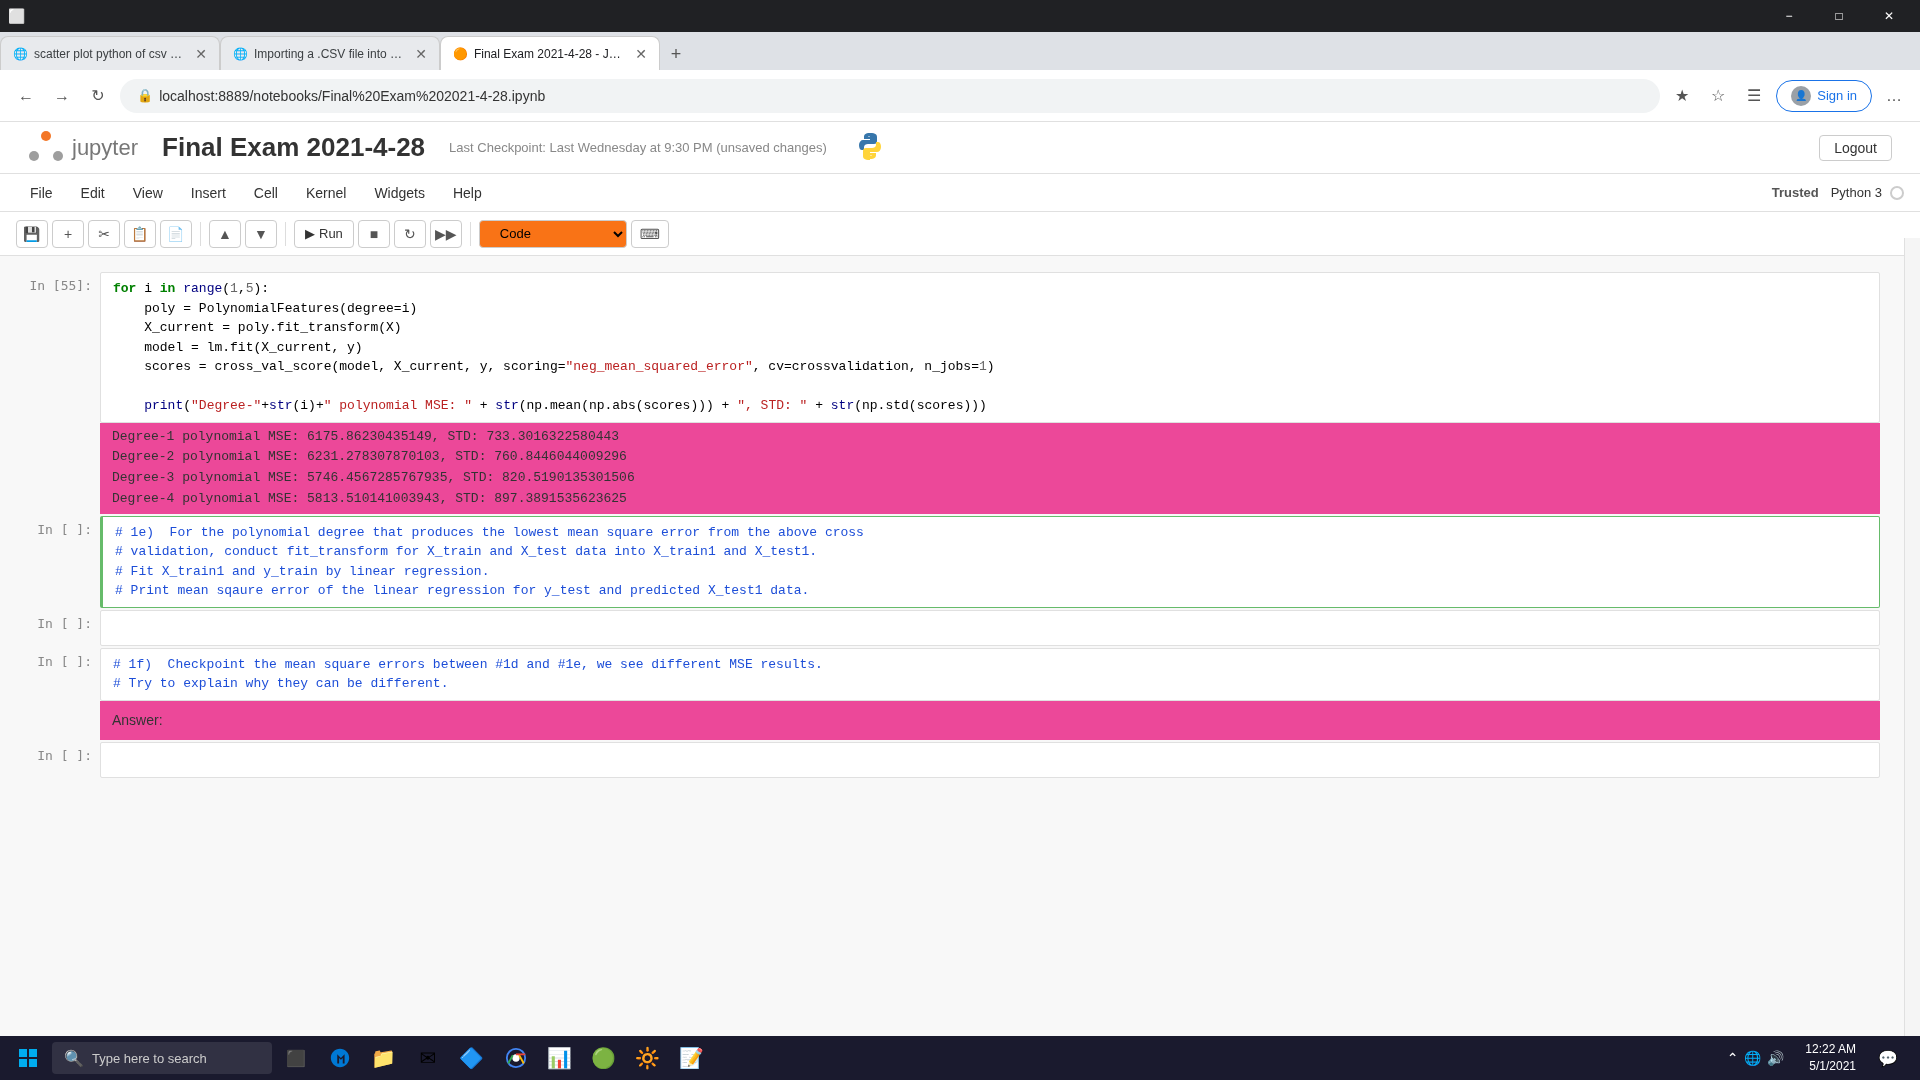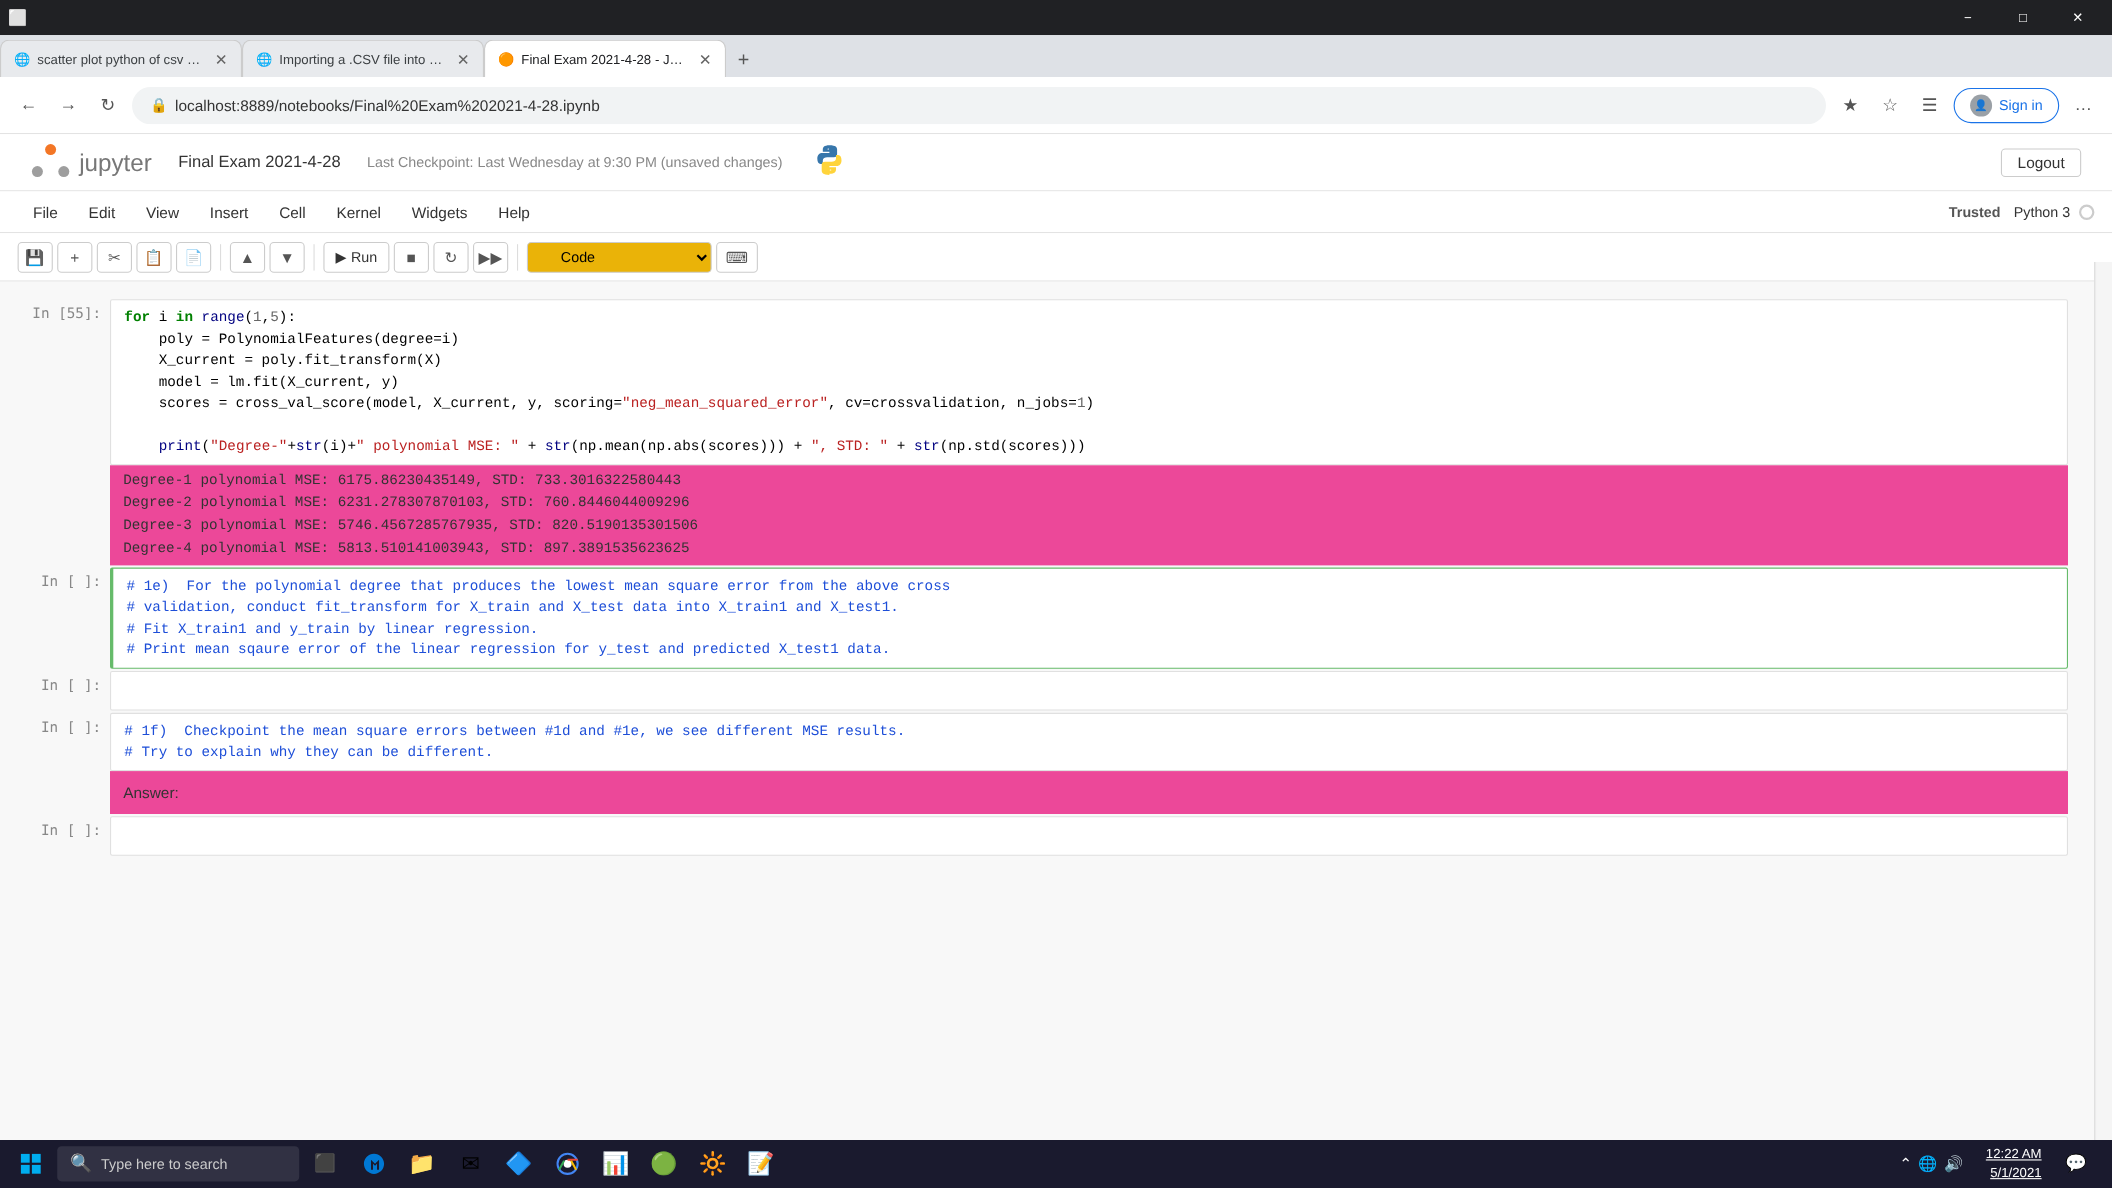--- a/index.html
+++ b/index.html
@@ -21,33 +21,33 @@
     .url-bar { flex: 1; display: flex; align-items: center; background: #f1f3f4; border-radius: 20px; padding: 4px 16px; font-size: 14px; color: #333; height: 34px; border: 1px solid transparent; }
     .address-icons { display: flex; gap: 8px; align-items: center; }
     .addr-icon { width: 28px; height: 28px; display: flex; align-items: center; justify-content: center; border-radius: 50%; cursor: pointer; color: #555; font-size: 16px; }
     .sign-in-btn { background: none; border: 1px solid #1a73e8; color: #1a73e8; border-radius: 16px; padding: 4px 14px; font-size: 13px; cursor: pointer; display: flex; align-items: center; gap: 6px; height: 32px; }
     .sign-in-btn .avatar { width: 20px; height: 20px; border-radius: 50%; background: #9aa0a6; display: flex; align-items: center; justify-content: center; color: #fff; font-size: 10px; }
 
     
     .jupyter-header { background: #fff; border-bottom: 1px solid #e0e0e0; padding: 0 28px; display: flex; align-items: center; gap: 16px; height: 52px; }
     .jupyter-logo { display: flex; align-items: center; gap: 8px; }
     .jupyter-logo-text { font-size: 22px; color: #777; font-weight: 400; }
-    .jupyter-title { font-size: 15px; color: #333; font-weight: 400; }
+    .jupyter-title { font-size: 26px; color: #333; font-weight: 700; }
     .jupyter-checkpoint { font-size: 13px; color: #888; margin-left: 8px; }
     .logout-btn { margin-left: auto; border: 1px solid #ccc; border-radius: 4px; padding: 4px 14px; font-size: 14px; cursor: pointer; background: #fff; color: #333; }
     .python-logo { margin-left: 12px; }
 
     
     .menu-bar { background: #fff; border-bottom: 1px solid #e0e0e0; display: flex; align-items: center; padding: 0 16px; height: 38px; gap: 0; }
     .menu-item { padding: 4px 14px; font-size: 14px; color: #333; cursor: pointer; border-radius: 4px; }
     .toolbar-bar { background: #fff; border-bottom: 1px solid #e0e0e0; display: flex; align-items: center; padding: 4px 16px; gap: 4px; height: 44px; }
     .tb-btn { width: 32px; height: 28px; display: flex; align-items: center; justify-content: center; border: 1px solid #ccc; border-radius: 4px; cursor: pointer; background: #fff; font-size: 14px; color: #555; }
     .tb-separator { width: 1px; height: 24px; background: #ddd; margin: 0 4px; }
     .tb-run { display: flex; align-items: center; gap: 4px; padding: 0 10px; height: 28px; border: 1px solid #ccc; border-radius: 4px; cursor: pointer; background: #fff; font-size: 13px; color: #333; }
-    .cell-type-select { padding: 2px 26px; height: 28px; border: 1px solid #ccc; border-radius: 4px; font-size: 13px; cursor: pointer; background: #eab308; min-width: 100px; }
+    .cell-type-select { padding: 2px 16px; height: 28px; border: 1px solid #ccc; border-radius: 4px; font-size: 13px; cursor: pointer; background: #f97316; min-width: 100px; }
 
     
     .notebook-area { background: #f8f8f8; overflow-y: auto; height: calc(1080px - 52px - 52px - 52px - 38px - 44px); padding: 16px 0; }
     .cell-container { display: flex; width: 100%; margin-bottom: 2px; }
     .cell-number { min-width: 100px; text-align: right; padding-right: 8px; padding-top: 6px; font-size: 13px; font-family: monospace; color: #888; white-space: nowrap; }
     .cell-content { flex: 1; margin-right: 40px; }
     .code-cell { background: #fff; border: 1px solid #e0e0e0; border-radius: 2px; padding: 6px 12px; font-family: 'Courier New', monospace; font-size: 13px; line-height: 1.5; }
     .code-cell.active-cell { border-left: 3px solid #42a046; border-color: #66bb6a; }
     .output-area { padding: 4px 12px; font-family: 'Courier New', monospace; font-size: 13px; line-height: 1.6; color: #333; background: #ec4899; }
     .empty-cell { background: #fff; border: 1px solid #e0e0e0; border-radius: 2px; padding: 6px 12px; height: 36px; }
@@ -68,21 +68,21 @@
     .right-sidebar { position: absolute; right: 0; top: 240px; width: 16px; height: 840px; background: #f5f5f5; border-left: 1px solid #e0e0e0; }
 
     
     .taskbar { position: fixed; bottom: 0; left: 0; width: 1920px; height: 44px; background: #1a1a2e; display: flex; align-items: center; justify-content: space-between; z-index: 100; }
     .taskbar-left { display: flex; align-items: center; gap: 4px; padding-left: 8px; }
     .taskbar-item { width: 40px; height: 40px; display: flex; align-items: center; justify-content: center; cursor: pointer; border-radius: 4px; }
     .taskbar-search { display: flex; align-items: center; background: rgba(255,255,255,0.1); border-radius: 4px; padding: 4px 12px; gap: 8px; width: 220px; height: 32px; cursor: pointer; }
     .taskbar-search-text { color: #ccc; font-size: 13px; }
     .taskbar-right { display: flex; align-items: center; gap: 4px; padding-right: 12px; }
     .taskbar-clock { text-align: right; color: #fff; font-size: 12px; padding: 0 8px; cursor: pointer; }
-    .taskbar-clock div { line-height: 1.4; text-decoration: underline; }
+    .taskbar-clock div { line-height: 1.4; }
     .system-tray { display: flex; align-items: center; gap: 6px; padding: 0 8px; }
     .tray-icon { color: #fff; font-size: 14px; cursor: pointer; }
 
     pre { white-space: pre-wrap; font-family: 'Courier New', monospace; font-size: 13px; }
   </style>
 </head>
 <body>
 
 <div class="title-bar">
   <div class="title-bar-left">

